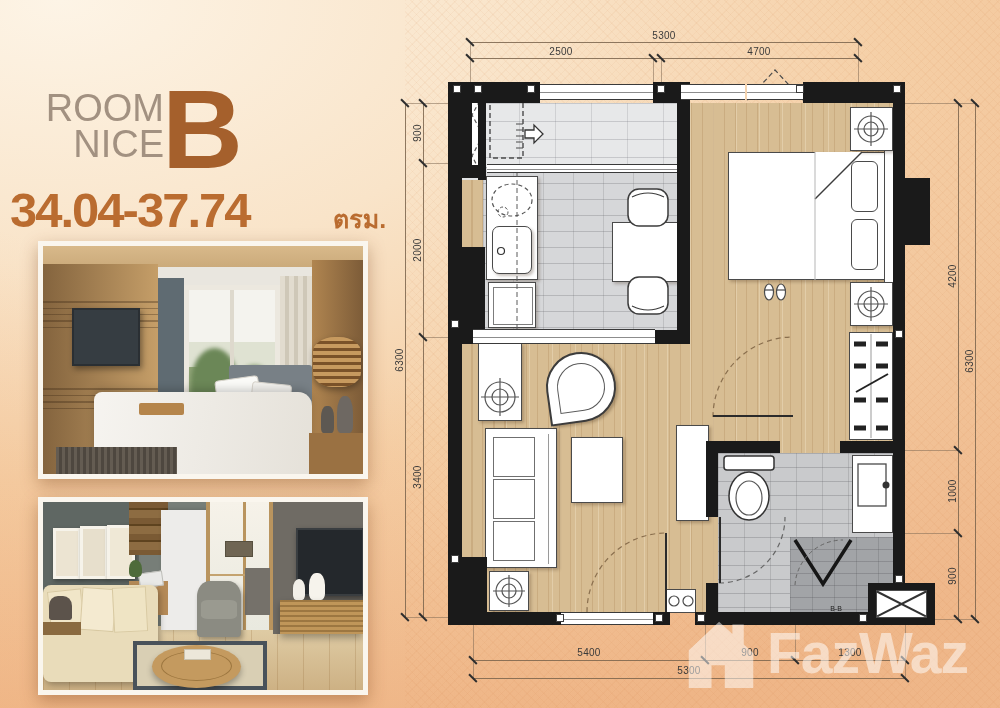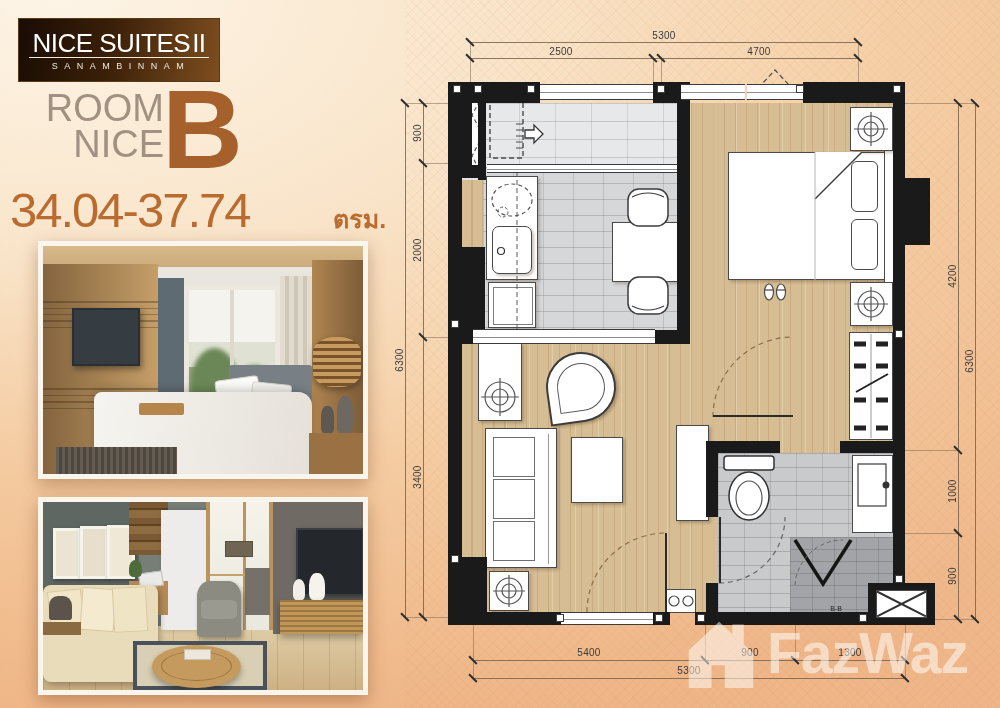--- a/index.html
+++ b/index.html
@@ -46,41 +46,37 @@
      repeating-linear-gradient(45deg, rgba(204,118,58,.06) 0 1px, transparent 1px 6px),
      repeating-linear-gradient(135deg, rgba(204,118,58,.06) 0 1px, transparent 1px 6px);}
   .logo{position:absolute;left:18px;top:18px;width:200px;height:62px;z-index:2;
      background:linear-gradient(100deg,#190c03 0%,#3a1f08 45%,#7d4e1f 100%);
      border:1px solid #5a3a14;display:flex;flex-direction:column;align-items:center;justify-content:center;}
   .logo-title{font-size:26px;color:#fff;letter-spacing:-.5px;line-height:1;border-bottom:1.5px solid #f0ead9;padding:0 3px 1px 3px;white-space:nowrap;}
   .logo-sub{font-size:9px;color:#f2ead9;letter-spacing:6.5px;margin-top:3px;text-indent:4px;white-space:nowrap;}
   .rt{position:absolute;left:28px;top:90px;width:136px;text-align:right;z-index:2;
       font-size:38px;line-height:.95;color:#a29181;letter-spacing:0;}
   .rletter{position:absolute;left:162px;top:74px;font-size:112px;line-height:1;font-weight:700;color:#a5602c;z-index:2;}
-  .arange{position:absolute;left:10px;top:182px;font-size:49px;font-weight:400;color:#ba6c30;letter-spacing:-2px;z-index:2;}
+  .arange{position:absolute;left:10px;top:182px;font-size:49px;font-weight:700;color:#ba6c30;letter-spacing:-2px;z-index:2;}
   .aunit{position:absolute;left:333px;top:199px;font-size:25px;font-weight:700;color:#ba6c30;z-index:2;}
   .photo{position:absolute;left:38px;width:330px;border:5px solid #faf6ee;box-sizing:border-box;
      box-shadow:0 6px 16px rgba(115,60,20,.38);z-index:2;overflow:hidden;background:#8d9499;}
   .photo .sc{position:absolute;inset:0;}
   .photo .el{position:absolute;}
   .wm{position:absolute;left:683px;top:616px;display:flex;align-items:center;gap:8px;z-index:10;pointer-events:none;}
   .wm-text{font-size:57px;font-weight:700;color:rgba(255,255,255,.52);letter-spacing:-1px;line-height:1;}
   .seclbl{position:absolute;font-size:7px;color:#1e1e1e;z-index:6;transform:translate(-50%,-50%);}
   svg{display:block;}
 </style>
 </head>
 <body>
 
 <div class="canvas">
   <div class="hatch"></div>
 
-  <div class="logo">
-    <div class="logo-title"><span>NICE SUITES</span><span style="margin-left:2px;">II</span></div>
-    <div class="logo-sub">SANAMBINNAM</div>
-  </div>
   <div class="rt">
     <div>ROOM</div>
     <div>NICE</div>
   </div>
   <div class="rletter">B</div>
   <div class="arange">34.04-37.74</div>
   <div class="aunit">ตรม.</div>
 
   <div class="photo" style="top:241px;height:238px;">
     <div class="sc">

